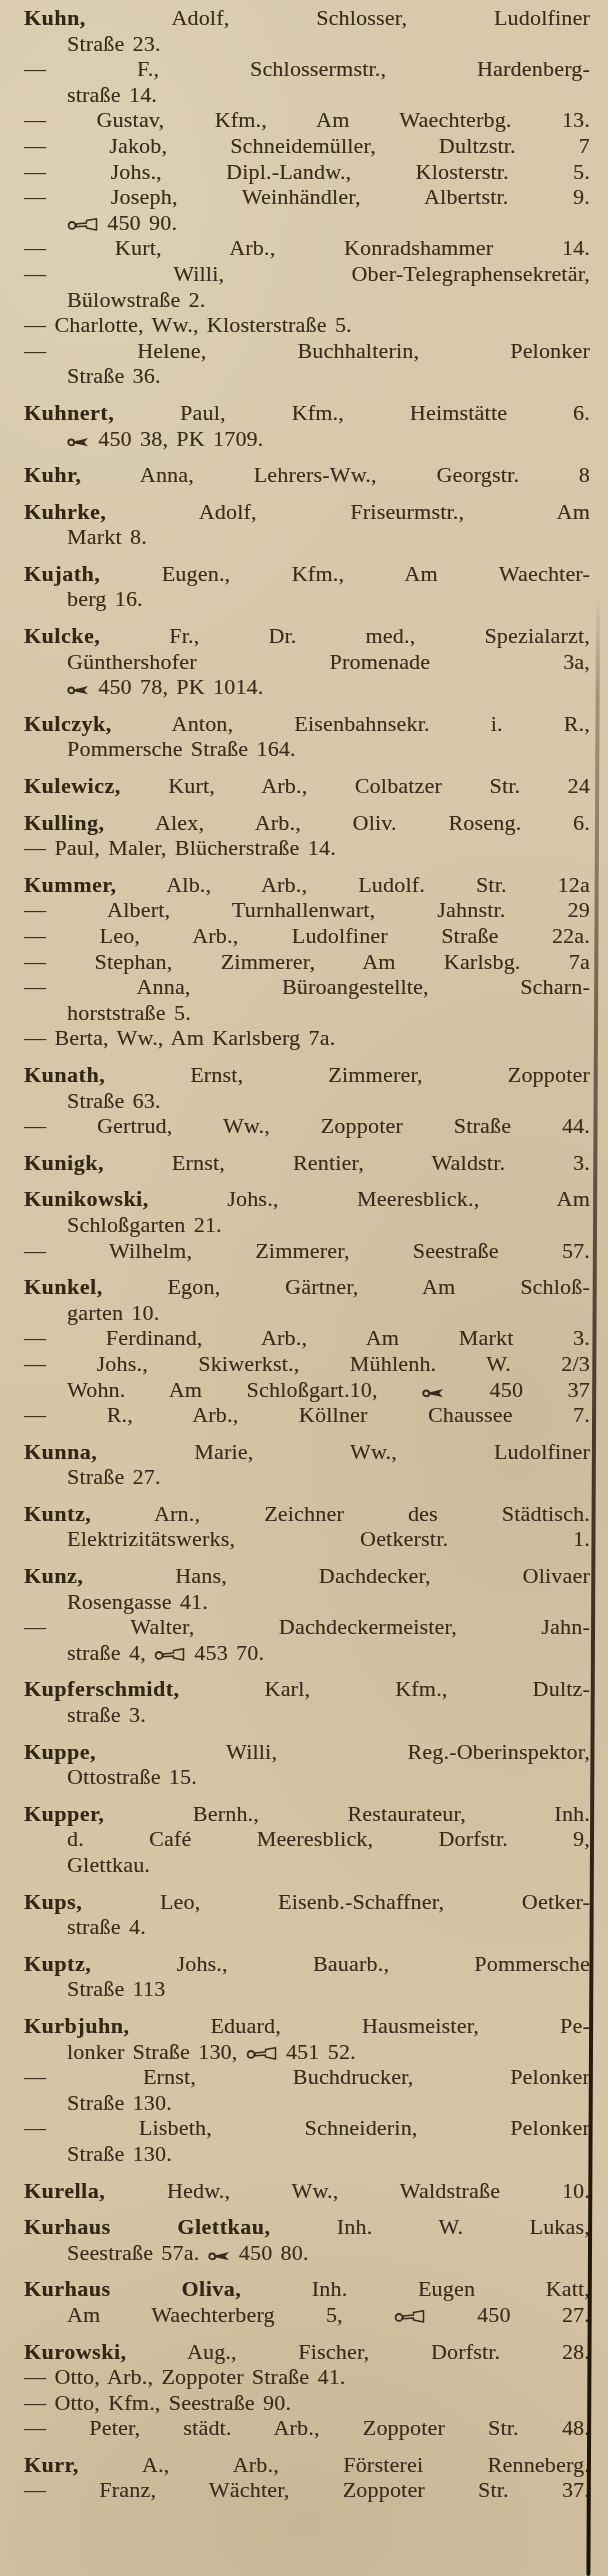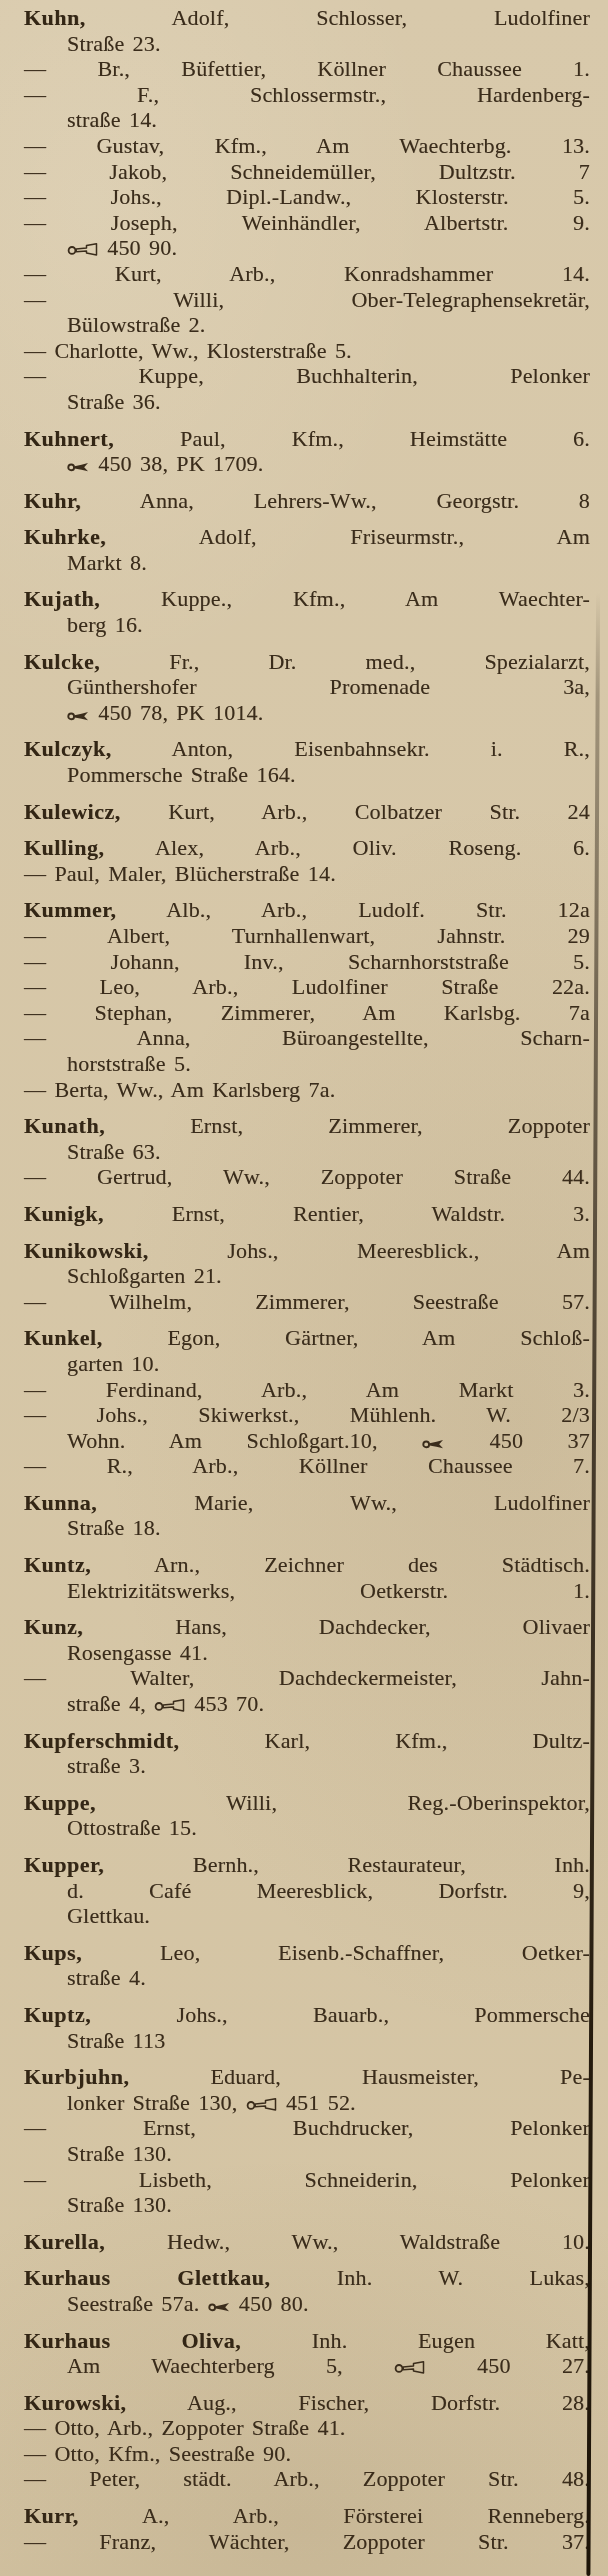--- a/index.html
+++ b/index.html
@@ -59,23 +59,20 @@
 </head>
 <body>
 
 <div class="page">
   <div class="col">
       <div class="entry">
         <div class="line just"><span class="lead">Kuhn,</span><span> Adolf, Schlosser, Ludolfiner</span></div>
         <div class="line cont"><span>Straße 23.</span></div>
       </div>
       <div class="entry">
-        <div class="line just"><span>— Br., Büfettier, Köllner Chaussee 1.</span></div>
-      </div>
-      <div class="entry">
         <div class="line just"><span>— F., Schlossermstr., Hardenberg-</span></div>
         <div class="line cont"><span>straße 14.</span></div>
       </div>
       <div class="entry">
         <div class="line just"><span>— Gustav, Kfm., Am Waechterbg. 13.</span></div>
       </div>
       <div class="entry">
         <div class="line just"><span>— Jakob, Schneidemüller, Dultzstr. 7</span></div>
       </div>
       <div class="entry">
@@ -94,41 +91,41 @@
         <div class="line just"><span>— Kurt, Arb., Konradshammer 14.</span></div>
       </div>
       <div class="entry">
         <div class="line just"><span>— Willi, Ober-Telegraphensekretär,</span></div>
         <div class="line cont"><span>Bülowstraße 2.</span></div>
       </div>
       <div class="entry">
         <div class="line"><span>— Charlotte, Ww., Klosterstraße 5.</span></div>
       </div>
       <div class="entry">
-        <div class="line just"><span>— Kuppe, Buchhalterin, Pelonker</span></div>
+        <div class="line just"><span>— Helene, Buchhalterin, Pelonker</span></div>
         <div class="line cont"><span>Straße 36.</span></div>
       </div>
       <div class="entry group">
         <div class="line just"><span class="lead">Kuhnert,</span><span> Paul, Kfm., Heimstätte 6.</span></div>
         <div class="line cont"><span class="phicon">
   <svg width="23" height="12" viewBox="0 0 23 12" xmlns="http://www.w3.org/2000/svg">
     <circle cx="4.2" cy="6.4" r="2.9" fill="none" stroke="#3a2c1b" stroke-width="1.9"></circle>
     <path d="M7.6 5.2 L14.5 3.8 L21 1.9 L17.2 6.2 L21 10.3 L14.5 8.8 L7.6 7.6 Z" fill="#3a2c1b"></path>
   </svg>
 </span><span> 450 38, PK 1709.</span></div>
       </div>
       <div class="entry group">
         <div class="line just"><span class="lead">Kuhr,</span><span> Anna, Lehrers-Ww., Georgstr. 8</span></div>
       </div>
       <div class="entry group">
         <div class="line just"><span class="lead">Kuhrke,</span><span> Adolf, Friseurmstr., Am</span></div>
         <div class="line cont"><span>Markt 8.</span></div>
       </div>
       <div class="entry group">
-        <div class="line just"><span class="lead">Kujath,</span><span> Kuppe., Kfm., Am Waechter-</span></div>
+        <div class="line just"><span class="lead">Kujath,</span><span> Eugen., Kfm., Am Waechter-</span></div>
         <div class="line cont"><span>berg 16.</span></div>
       </div>
       <div class="entry group">
         <div class="line just"><span class="lead">Kulcke,</span><span> Fr., Dr. med., Spezialarzt,</span></div>
         <div class="line cont just"><span>Günthershofer Promenade 3a,</span></div>
         <div class="line cont"><span class="phicon">
   <svg width="23" height="12" viewBox="0 0 23 12" xmlns="http://www.w3.org/2000/svg">
     <circle cx="4.2" cy="6.4" r="2.9" fill="none" stroke="#3a2c1b" stroke-width="1.9"></circle>
     <path d="M7.6 5.2 L14.5 3.8 L21 1.9 L17.2 6.2 L21 10.3 L14.5 8.8 L7.6 7.6 Z" fill="#3a2c1b"></path>
   </svg>
@@ -147,23 +144,20 @@
       <div class="entry">
         <div class="line"><span>— Paul, Maler, Blücherstraße 14.</span></div>
       </div>
       <div class="entry group">
         <div class="line just"><span class="lead">Kummer,</span><span> Alb., Arb., Ludolf. Str. 12a</span></div>
       </div>
       <div class="entry">
         <div class="line just"><span>— Albert, Turnhallenwart, Jahnstr. 29</span></div>
       </div>
       <div class="entry">
-        <div class="line just"><span>— Johann, Inv., Scharnhorststraße 5.</span></div>
-      </div>
-      <div class="entry">
         <div class="line just"><span>— Leo, Arb., Ludolfiner Straße 22a.</span></div>
       </div>
       <div class="entry">
         <div class="line just"><span>— Stephan, Zimmerer, Am Karlsbg. 7a</span></div>
       </div>
       <div class="entry">
         <div class="line just"><span>— Anna, Büroangestellte, Scharn-</span></div>
         <div class="line cont"><span>horststraße 5.</span></div>
       </div>
       <div class="entry">
@@ -200,21 +194,21 @@
     <circle cx="4.2" cy="6.4" r="2.9" fill="none" stroke="#3a2c1b" stroke-width="1.9"></circle>
     <path d="M7.6 5.2 L14.5 3.8 L21 1.9 L17.2 6.2 L21 10.3 L14.5 8.8 L7.6 7.6 Z" fill="#3a2c1b"></path>
   </svg>
 </span><span> 450 37</span></div>
       </div>
       <div class="entry">
         <div class="line just"><span>— R., Arb., Köllner Chaussee 7.</span></div>
       </div>
       <div class="entry group">
         <div class="line just"><span class="lead">Kunna,</span><span> Marie, Ww., Ludolfiner</span></div>
-        <div class="line cont"><span>Straße 18.</span></div>
+        <div class="line cont"><span>Straße 27.</span></div>
       </div>
       <div class="entry group">
         <div class="line just"><span class="lead">Kuntz,</span><span> Arn., Zeichner des Städtisch.</span></div>
         <div class="line cont just"><span>Elektrizitätswerks, Oetkerstr. 1.</span></div>
       </div>
       <div class="entry group">
         <div class="line just"><span class="lead">Kunz,</span><span> Hans, Dachdecker, Olivaer</span></div>
         <div class="line cont"><span>Rosengasse 41.</span></div>
       </div>
       <div class="entry">

